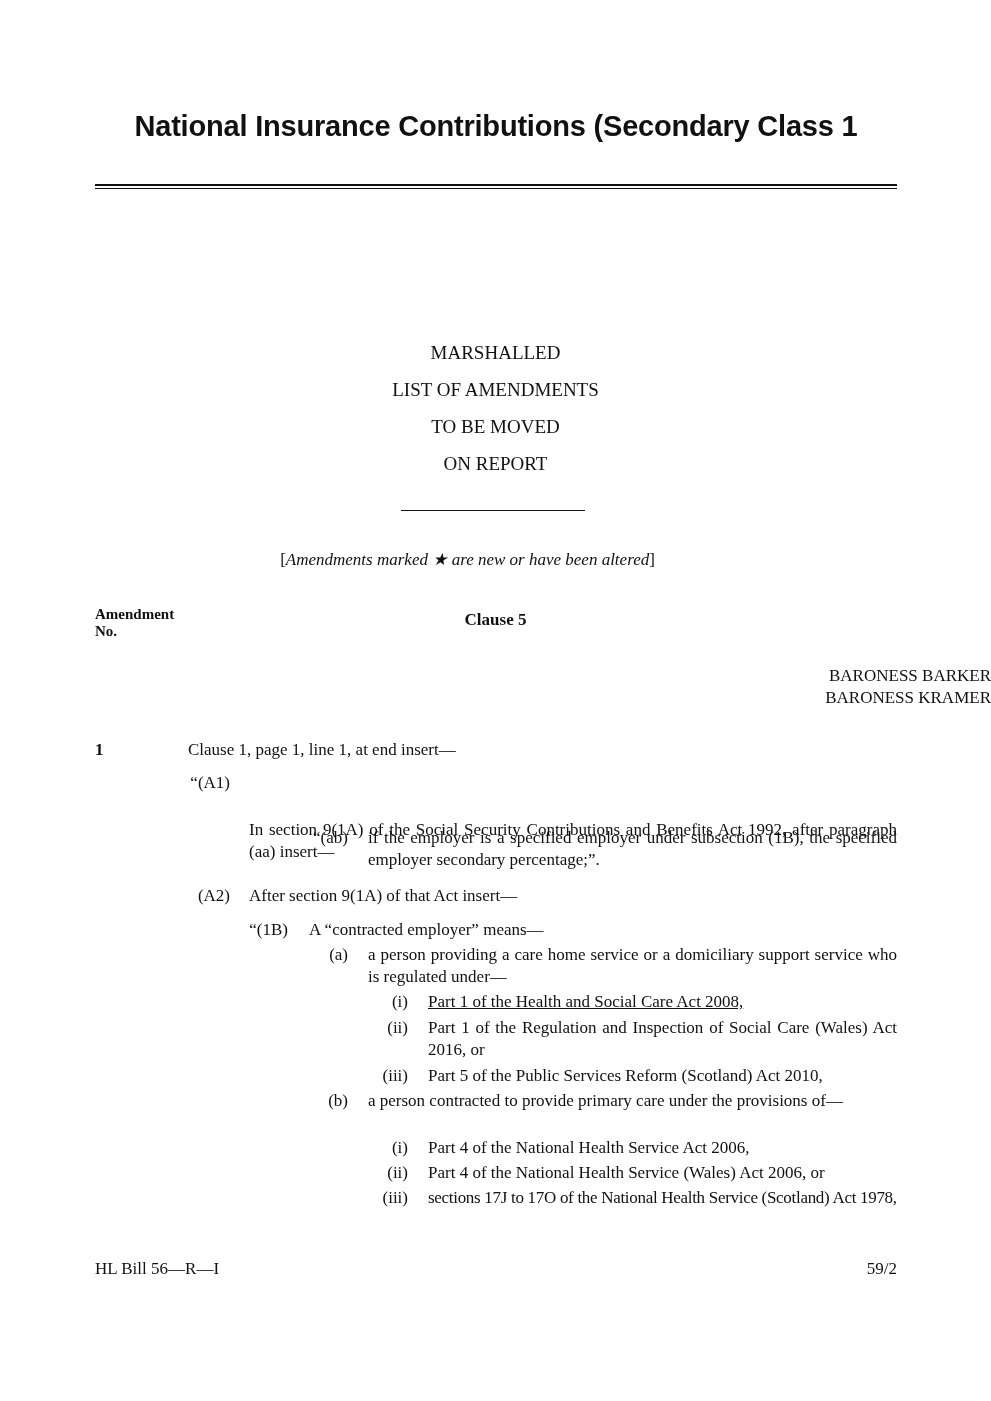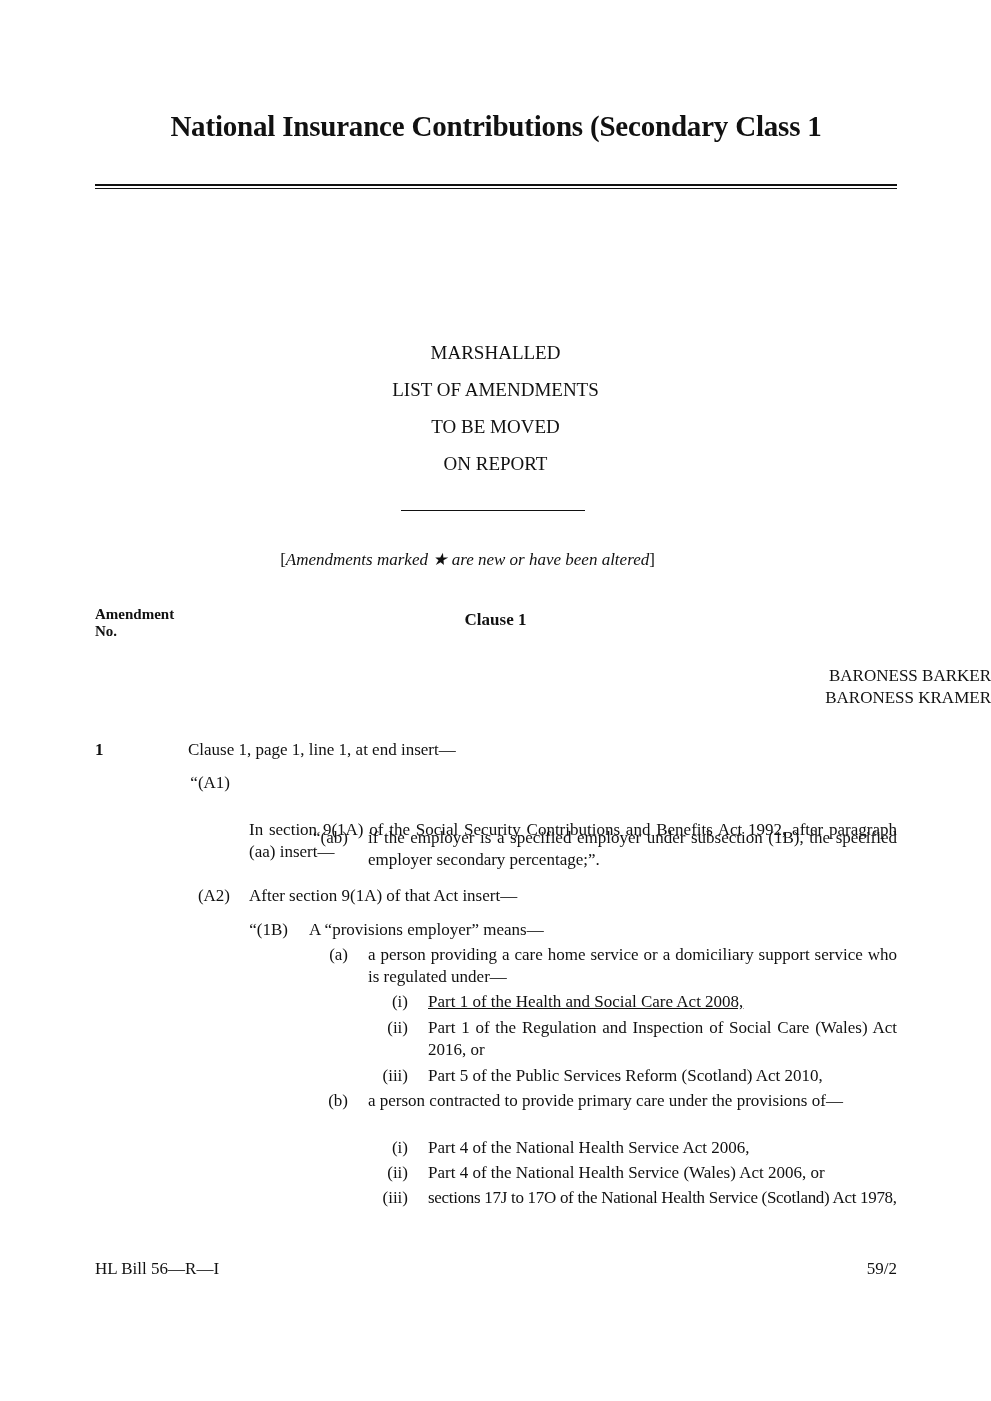--- a/index.html
+++ b/index.html
@@ -5,21 +5,21 @@
   html, body { margin: 0; padding: 0; background: #ffffff; }
   body {
     width: 991px; height: 1401px; position: relative; overflow: hidden;
     font-family: "DejaVu Serif", "Liberation Serif", serif;
     color: #111111;
   }
   .abs { position: absolute; }
   .title {
     left: 95px; width: 802px; top: 108px;
     text-align: center; font-weight: bold; font-size: 29px; line-height: 37px;
-    font-family: Liberation Serif, serif; letter-spacing: -0.2px;
+    font-family: Liberation Sans, sans-serif; letter-spacing: -0.2px;
   }
   .rule-thick { left: 95px; width: 802px; top: 184px; height: 2px; background: #111; }
   .rule-thin { left: 95px; width: 802px; top: 188px; height: 1px; background: #111; }
   .heading-line {
     left: 0; width: 991px; text-align: center; font-size: 19px;
     font-family: "Liberation Serif", serif;
   }
   .short-rule { left: 401px; width: 184px; top: 510px; height: 1px; background: #111; }
   .note {
     left: 0; width: 935px; top: 549px; text-align: center; font-size: 17px;
@@ -58,39 +58,39 @@
 <div class="abs heading-line" style="top:453px">ON REPORT</div>
 <div class="abs short-rule"></div>
 
 <div class="abs note"><span>[</span><i><span>Amendments marked </span><span>★</span><span> are new or have been altered</span></i><span>]</span></div>
 
 <div class="abs amend-no-label">
   <div>Amendment</div>
   <div>No.</div>
 </div>
 
-<div class="abs clause-heading">Clause 1</div>
+<div class="abs clause-heading">Clause 5</div>
 
 <div class="abs sponsor" style="top:666px">BARONESS BARKER</div>
 <div class="abs sponsor" style="top:688px">BARONESS KRAMER</div>
 
 <div class="abs body" style="left:95px; top:739px; font-weight:bold;">1</div>
 <div class="abs body" style="left:188px; top:739px;">Clause 1, page 1, line 1, at end insert—</div>
 
 <div class="abs body num" style="left:170px; width:60px; top:772px;">“(A1)</div>
 <div class="abs body text" style="left:249px; width:648px; top:772px;margin-top:47px;">In section 9(1A) of the Social Security Contributions and Benefits Act 1992, after paragraph (aa) insert—</div>
 
 <div class="abs body num" style="left:290px; width:58px; top:827px;">“(ab)</div>
 <div class="abs body text" style="left:368px; width:529px; top:827px;">if the employer is a specified employer under subsection (1B), the specified employer secondary percentage;”.</div>
 
 <div class="abs body num" style="left:170px; width:60px; top:885px;">(A2)</div>
 <div class="abs body" style="left:249px; top:885px;">After section 9(1A) of that Act insert—</div>
 
 <div class="abs body num" style="left:230px; width:58px; top:919px;">“(1B)</div>
-<div class="abs body" style="left:309px; top:919px;">A “provisions employer” means—</div>
+<div class="abs body" style="left:309px; top:919px;">A “contracted employer” means—</div>
 
 <div class="abs body num" style="left:300px; width:48px; top:944px;">(a)</div>
 <div class="abs body text" style="left:368px; width:529px; top:944px;">a person providing a care home service or a domiciliary support service who is regulated under—</div>
 
 <div class="abs body num" style="left:360px; width:48px; top:991px;">(i)</div>
 <div class="abs body text" style="left:428px; width:469px; top:991px;text-decoration:underline;">Part 1 of the Health and Social Care Act 2008,</div>
 
 <div class="abs body num" style="left:360px; width:48px; top:1017px;">(ii)</div>
 <div class="abs body text" style="left:428px; width:469px; top:1017px;">Part 1 of the Regulation and Inspection of Social Care (Wales) Act 2016, or</div>
 

